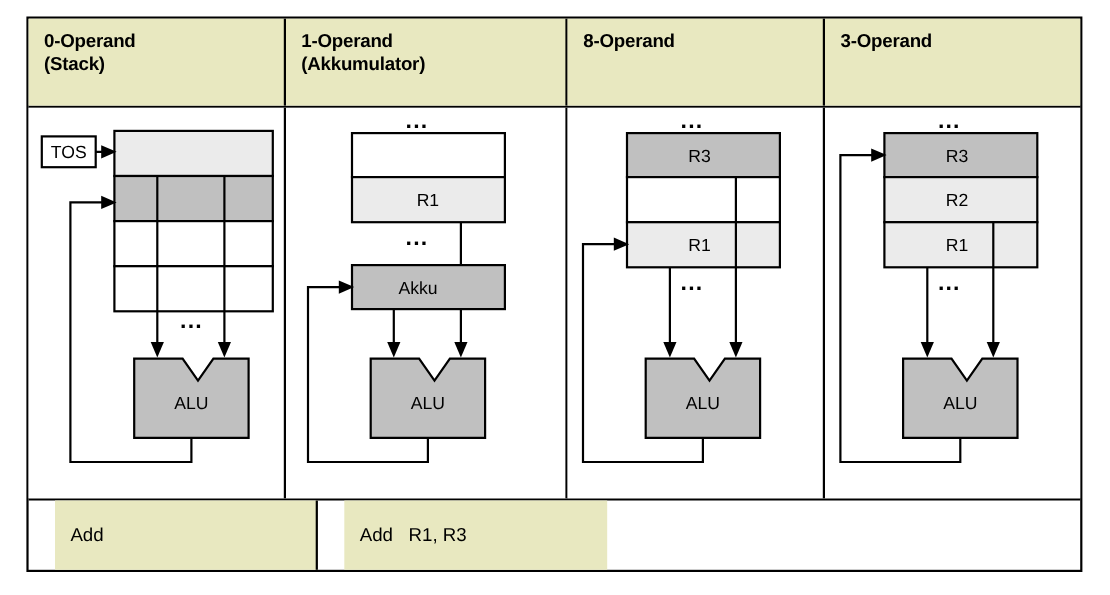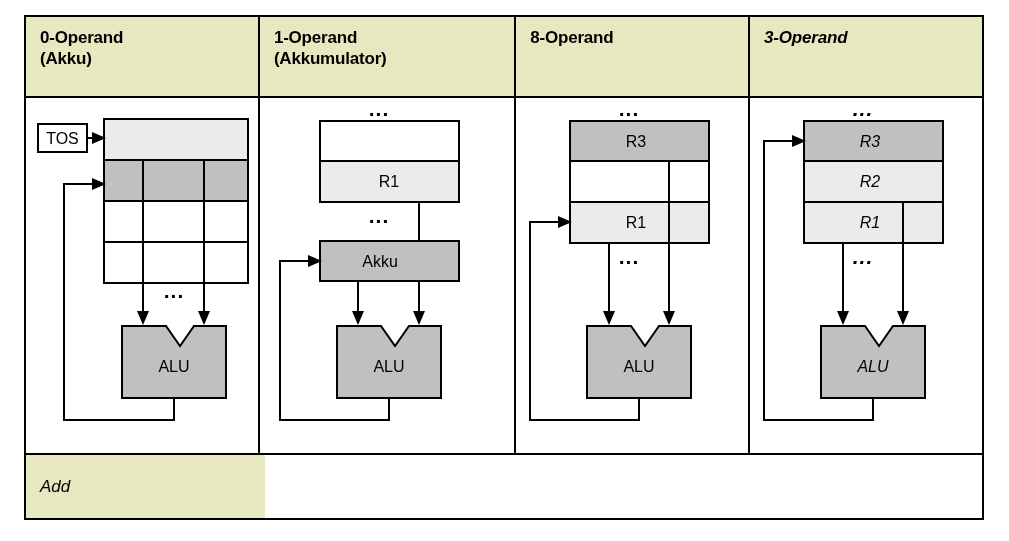--- a/index.html
+++ b/index.html
@@ -46,21 +46,21 @@
   }
   .row-instr {
     height: 63px;
     box-sizing: border-box;
   }
   .cell {
     box-sizing: border-box;
     border-right: 2px solid #000000;
     position: relative;
   }
-  .cell:last-child { border-right: none; font-style: italic; }
+  .cell:last-child { border-right: none; }
 
   .c0 { width: 239px; }
   .c1 { width: 262px; }
   .c2 { width: 239px; }
   .c3 { width: 237px; }
 
   .hdr {
     background: #e8e8c0;
     padding: 10px 0 0 14px;
     font-size: 17px;
@@ -70,20 +70,21 @@
     letter-spacing: -0.2px;
   }
   .instr {
     background: #e8e8c0;
     display: flex;
     align-items: center;
     padding-left: 14px;
     font-size: 17px;
     color: #000000;
     white-space: pre;
+    margin-left: 24px;
   }
   .body-cell {
     background: #ffffff;
     overflow: hidden;
   }
   .body-cell svg {
     display: block;
   }
   .svg-text {
     font-family: "Liberation Sans", sans-serif;
@@ -100,21 +101,21 @@
 </style>
 </head>
 <body>
 
 <div id="root">
   <div class="table">
 
     <div class="row row-header">
       <div class="cell c0 hdr">
         <div>0-Operand</div>
-        <div>(Akku)</div>
+        <div>(Stack)</div>
       </div>
       <div class="cell c1 hdr">
         <div>1-Operand</div>
         <div>(Akkumulator)</div>
       </div>
       <div class="cell c2 hdr">
         <div>8-Operand</div>
         <div></div>
       </div>
       <div class="cell c3 hdr">
@@ -234,16 +235,17 @@
           <text class="svg-text" x="123" y="274" text-anchor="middle">ALU</text>
 
           <path d="M 123,300 L 123,322 L 14,322 L 14,43 L 44,43" fill="none" stroke="#000" stroke-width="2"></path>
           <polygon points="42,37 42,49 56,43" fill="#000"></polygon>
         </svg>
       </div>
     </div>
 
     <div class="row row-instr">
       <div class="cell c0 instr">Add</div>
+      <div class="cell c2 instr">Add   R1, R3</div>
     </div>
 
   </div>
 </div>
 
 </body></html>

